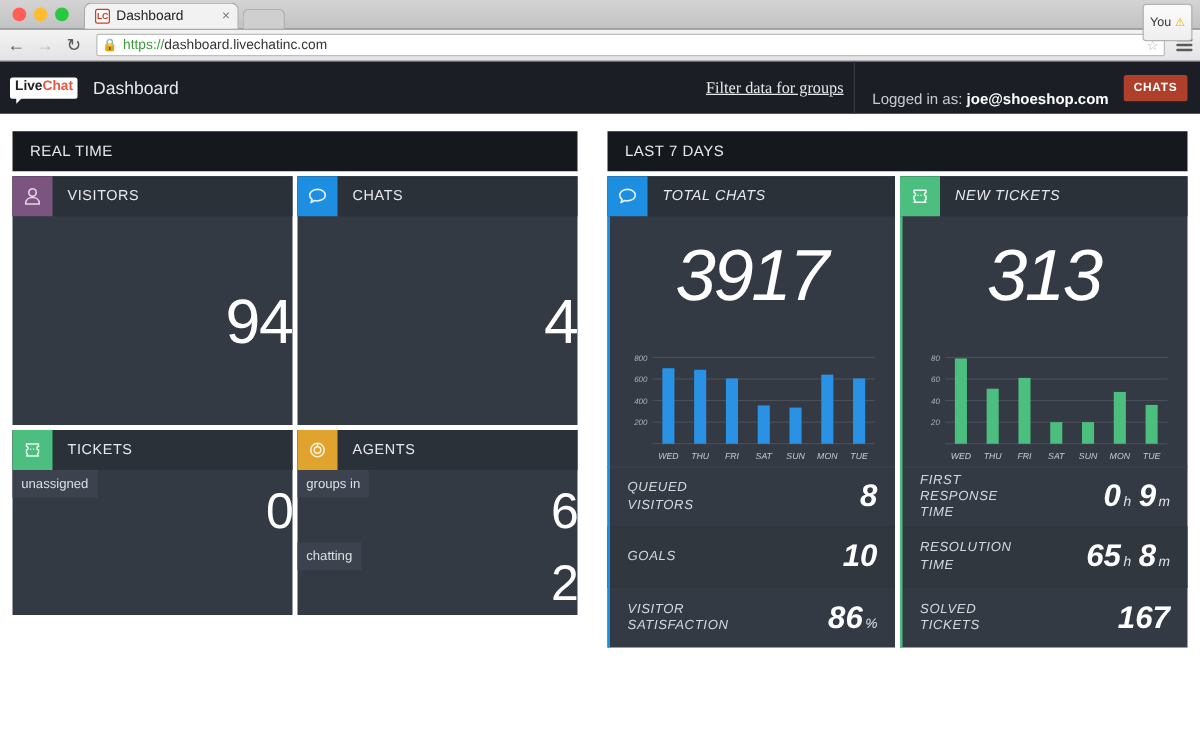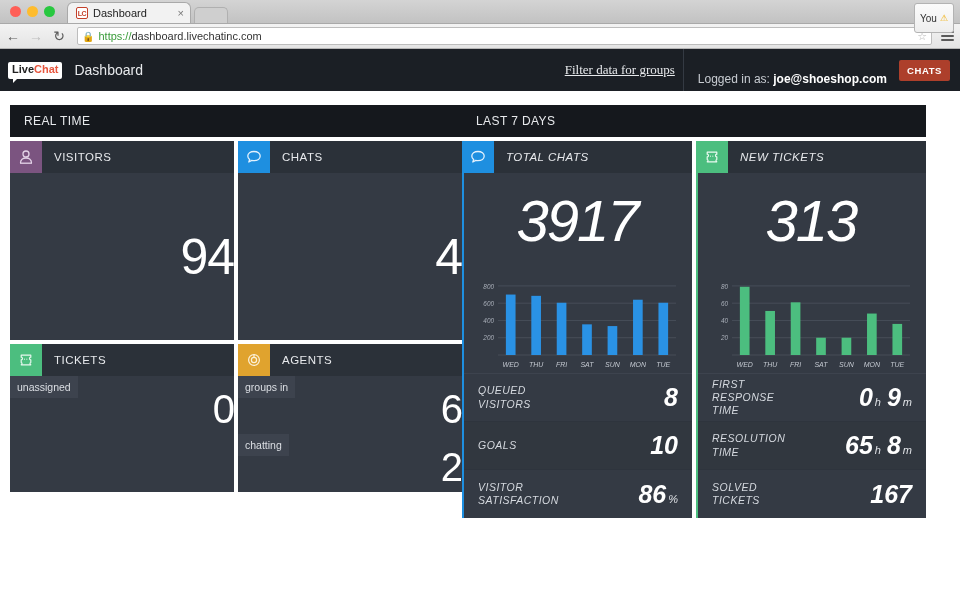--- a/index.html
+++ b/index.html
@@ -144,21 +144,21 @@
     background: #ad3f2b; color: #fff;
     font-size: 9.5px; font-weight: bold;
     letter-spacing: 0.6px;
     padding: 5px 8px;
     border: none; border-radius: 2px;
     margin-left: 12px;
     cursor: pointer;
   }
 
   
-  .dash { display: flex; padding: 14px 10px 0 10px; }
+  .dash { display: flex; padding: 14px 10px 0 10px; gap: 24px; }
   .col-left { width: 452px; }
   .col-right { width: 464px; }
 
   .panel-head {
     background: #15181d;
     height: 32px;
     display: flex; align-items: center;
     padding-left: 14px;
     color: #e7e9ec;
     font-size: 12px;

